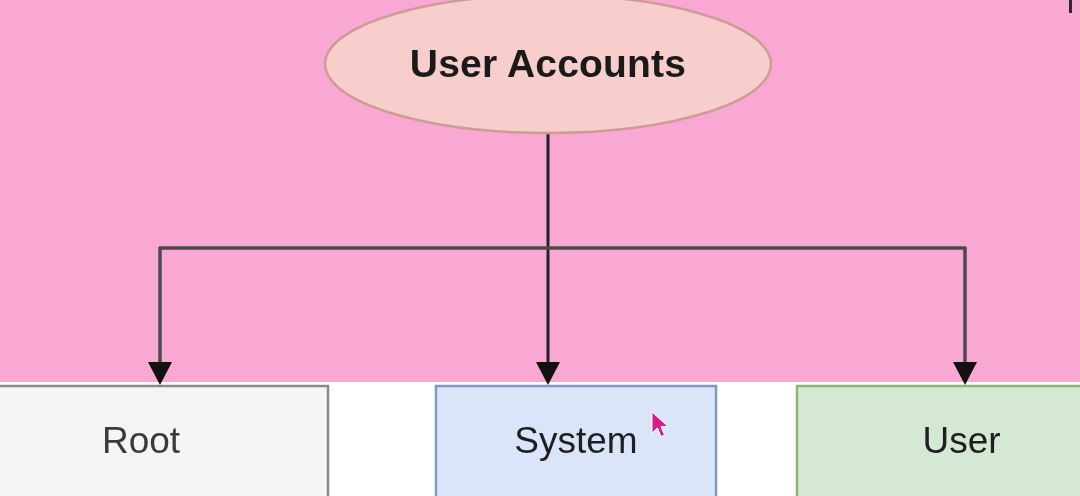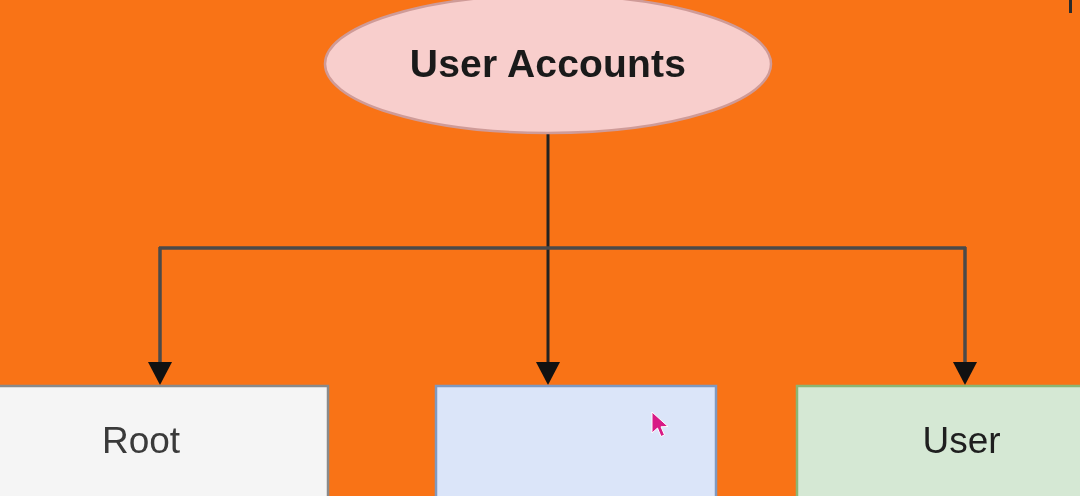--- a/index.html
+++ b/index.html
@@ -9,22 +9,22 @@
   }
   body {
     width: 1080px;
     height: 496px;
     overflow: hidden;
     font-family: "Liberation Sans", sans-serif;
   }
   #canvas {
     position: relative;
     width: 1080px;
-    height: 496px;
-    background: #f97316;
+    height: 382px;
+    background: #f9a8d4;
   }
   #diagram-svg {
     position: absolute;
     left: 0;
     top: 0;
     width: 1080px;
     height: 496px;
   }
   .node-label {
     position: absolute;
@@ -118,20 +118,21 @@
 
     <rect x="436" y="386" width="280" height="115" fill="#dbe5f9" stroke="#8099bf" stroke-width="2.5"></rect>
 
     <rect x="797" y="386" width="329" height="115" fill="#d5e8d4" stroke="#8cb573" stroke-width="2.5"></rect>
   </svg>
 
   <div class="node-label" id="root-ellipse-label">User Accounts</div>
 
   <div class="node-label" id="box-label-root">Root</div>
 
+  <div class="node-label" id="box-label-system">System</div>
 
   <div class="node-label" id="box-label-user">User</div>
 
   <svg id="mouse-cursor" viewBox="0 0 22 28" xmlns="http://www.w3.org/2000/svg">
     <path d="M2,1 L2,22 L7.5,17 L11,25.5 L14.5,24 L11,15.8 L18,15.5 Z" fill="#d81b86" stroke="#ffffff" stroke-width="1"></path>
   </svg>
 
   <div id="top-right-mark"></div>
 
 </div>

